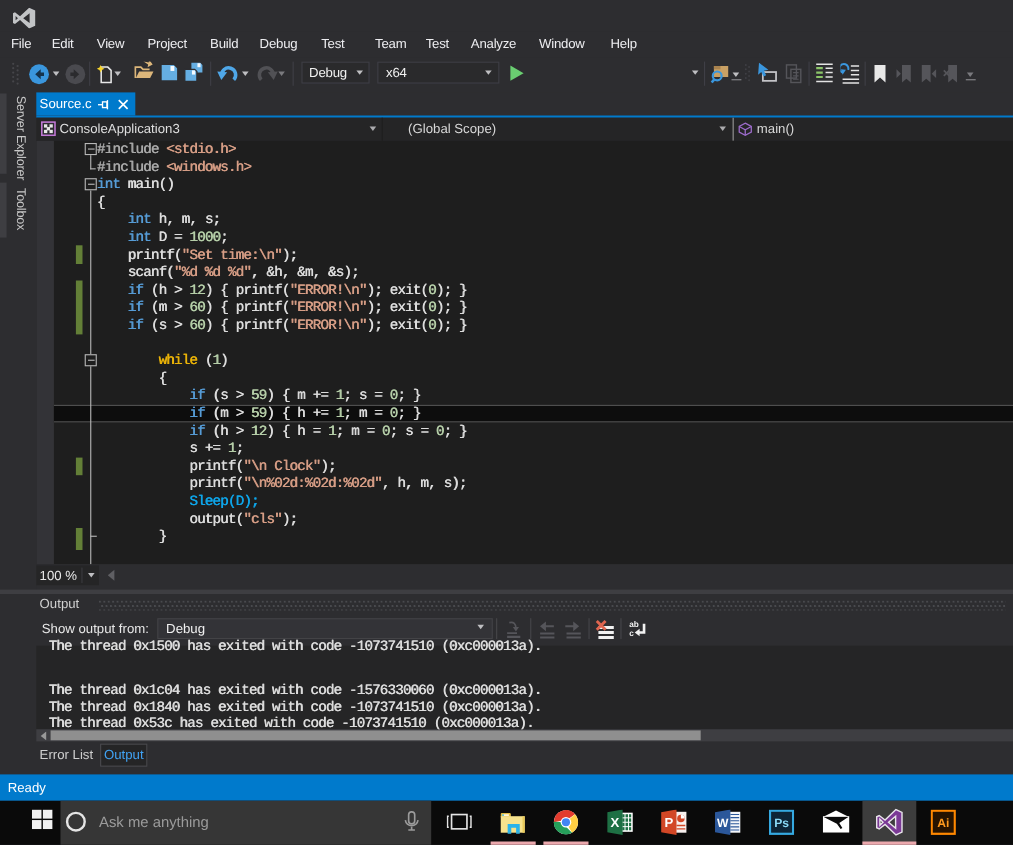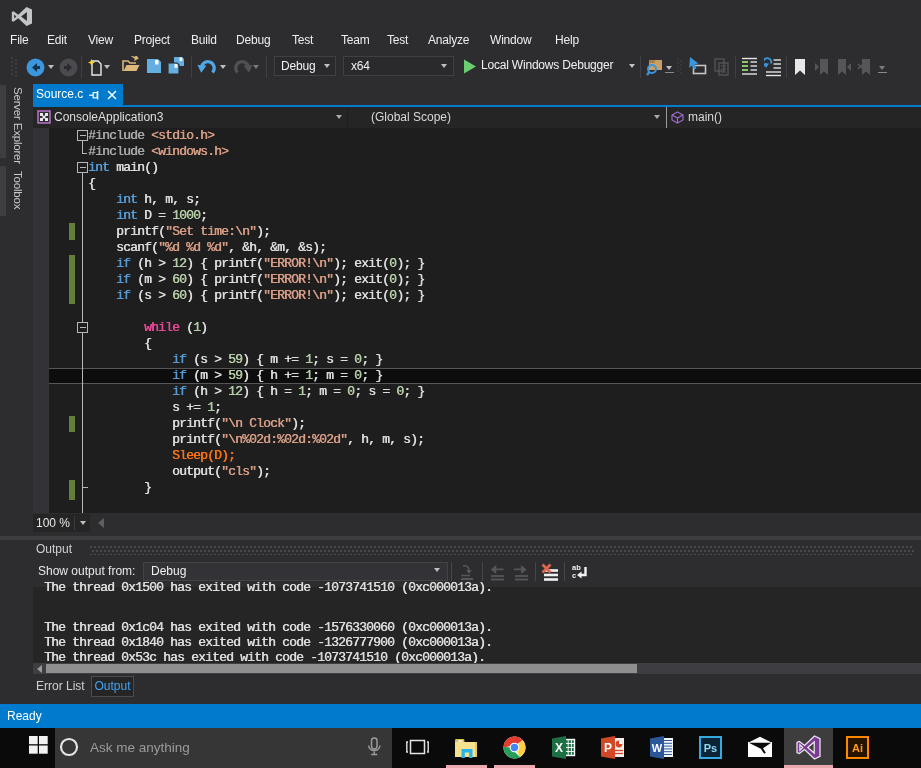--- a/index.html
+++ b/index.html
@@ -110,21 +110,20 @@
 <div class="abs t12" style="left:281px;top:56px;height:20px;line-height:20px">Debug</div>
 <div class="caret" style="left:324px;top:64px"></div>
 
 <div class="abs" style="left:343px;top:56px;width:111px;height:20px;background:#2A2A2C;border:1px solid #3F3F46"></div>
 <div class="abs t12" style="left:351px;top:56px;height:20px;line-height:20px">x64</div>
 <div class="caret" style="left:441px;top:64px"></div>
 
 <svg class="abs" style="left:463px;top:59px" width="14" height="15">
   <path d="M1 0.5 L13 7.5 L1 14.5 Z" fill="#6ACE71"></path>
 </svg>
-<div class="abs t12" style="left:481px;top:54px;height:22px;line-height:22px">Local Windows Debugger</div>
 <div class="caret" style="left:629px;top:64px"></div>
 <div class="sep" style="left:640px"></div>
 
 <svg class="abs" style="left:645px;top:57px" width="20" height="20">
   <rect x="4" y="3" width="13" height="10" fill="#C8A064"></rect>
   <rect x="4" y="3" width="6" height="3" fill="#A8824E"></rect>
   <circle cx="7" cy="12" r="4" fill="none" stroke="#3A96DD" stroke-width="2"></circle>
   <line x1="4.5" y1="15" x2="2" y2="18" stroke="#3A96DD" stroke-width="2.4"></line>
 </svg>
 <div class="caret" style="left:666px;top:66px"></div>
@@ -277,29 +276,29 @@
 <div class="cl" style="top:160px"><span style="color:#569CD6">int</span><span style="color:#DCDCDC"> main()</span></div>
 <div class="cl" style="top:176px"><span style="color:#DCDCDC">{</span></div>
 <div class="cl" style="top:192px"><span style="color:#DCDCDC">    </span><span style="color:#569CD6">int</span><span style="color:#DCDCDC"> h, m, s;</span></div>
 <div class="cl" style="top:208px"><span style="color:#DCDCDC">    </span><span style="color:#569CD6">int</span><span style="color:#DCDCDC"> D = </span><span style="color:#B5CEA8">1000</span><span style="color:#DCDCDC">;</span></div>
 <div class="cl" style="top:224px"><span style="color:#DCDCDC">    printf(</span><span style="color:#D69D85">"Set time:\n"</span><span style="color:#DCDCDC">);</span></div>
 <div class="cl" style="top:240px"><span style="color:#DCDCDC">    scanf(</span><span style="color:#D69D85">"%d %d %d"</span><span style="color:#DCDCDC">, &amp;h, &amp;m, &amp;s);</span></div>
 <div class="cl" style="top:256px"><span style="color:#DCDCDC">    </span><span style="color:#569CD6">if</span><span style="color:#DCDCDC"> (h &gt; </span><span style="color:#B5CEA8">12</span><span style="color:#DCDCDC">) { printf(</span><span style="color:#D69D85">"ERROR!\n"</span><span style="color:#DCDCDC">); exit(</span><span style="color:#B5CEA8">0</span><span style="color:#DCDCDC">); }</span></div>
 <div class="cl" style="top:272px"><span style="color:#DCDCDC">    </span><span style="color:#569CD6">if</span><span style="color:#DCDCDC"> (m &gt; </span><span style="color:#B5CEA8">60</span><span style="color:#DCDCDC">) { printf(</span><span style="color:#D69D85">"ERROR!\n"</span><span style="color:#DCDCDC">); exit(</span><span style="color:#B5CEA8">0</span><span style="color:#DCDCDC">); }</span></div>
 <div class="cl" style="top:288px"><span style="color:#DCDCDC">    </span><span style="color:#569CD6">if</span><span style="color:#DCDCDC"> (s &gt; </span><span style="color:#B5CEA8">60</span><span style="color:#DCDCDC">) { printf(</span><span style="color:#D69D85">"ERROR!\n"</span><span style="color:#DCDCDC">); exit(</span><span style="color:#B5CEA8">0</span><span style="color:#DCDCDC">); }</span></div>
 <div class="cl" style="top:304px"></div>
-<div class="cl" style="top:320px"><span style="color:#DCDCDC">        </span><span style="color:#ec4899">while</span><span style="color:#DCDCDC"> (</span><span style="color:#B5CEA8">1</span><span style="color:#DCDCDC">)</span></div>
+<div class="cl" style="top:320px"><span style="color:#DCDCDC">        </span><span style="color:#eab308">while</span><span style="color:#DCDCDC"> (</span><span style="color:#B5CEA8">1</span><span style="color:#DCDCDC">)</span></div>
 <div class="cl" style="top:336px"><span style="color:#DCDCDC">        {</span></div>
 <div class="cl" style="top:352px"><span style="color:#DCDCDC">            </span><span style="color:#569CD6">if</span><span style="color:#DCDCDC"> (s &gt; </span><span style="color:#B5CEA8">59</span><span style="color:#DCDCDC">) { m += </span><span style="color:#B5CEA8">1</span><span style="color:#DCDCDC">; s = </span><span style="color:#B5CEA8">0</span><span style="color:#DCDCDC">; }</span></div>
 <div class="cl" style="top:368px"><span style="color:#DCDCDC">            </span><span style="color:#569CD6">if</span><span style="color:#DCDCDC"> (m &gt; </span><span style="color:#B5CEA8">59</span><span style="color:#DCDCDC">) { h += </span><span style="color:#B5CEA8">1</span><span style="color:#DCDCDC">; m = </span><span style="color:#B5CEA8">0</span><span style="color:#DCDCDC">; }</span></div>
 <div class="cl" style="top:384px"><span style="color:#DCDCDC">            </span><span style="color:#569CD6">if</span><span style="color:#DCDCDC"> (h &gt; </span><span style="color:#B5CEA8">12</span><span style="color:#DCDCDC">) { h = </span><span style="color:#B5CEA8">1</span><span style="color:#DCDCDC">; m = </span><span style="color:#B5CEA8">0</span><span style="color:#DCDCDC">; s = </span><span style="color:#B5CEA8">0</span><span style="color:#DCDCDC">; }</span></div>
 <div class="cl" style="top:400px"><span style="color:#DCDCDC">            s += </span><span style="color:#B5CEA8">1</span><span style="color:#DCDCDC">;</span></div>
 <div class="cl" style="top:416px"><span style="color:#DCDCDC">            printf(</span><span style="color:#D69D85">"\n Clock"</span><span style="color:#DCDCDC">);</span></div>
 <div class="cl" style="top:432px"><span style="color:#DCDCDC">            printf(</span><span style="color:#D69D85">"\n%02d:%02d:%02d"</span><span style="color:#DCDCDC">, h, m, s);</span></div>
-<div class="cl" style="top:448px"><span style="color:#f97316">            Sleep(D);</span></div>
+<div class="cl" style="top:448px"><span style="color:#0ea5e9">            Sleep(D);</span></div>
 <div class="cl" style="top:464px"><span style="color:#DCDCDC">            output(</span><span style="color:#D69D85">"cls"</span><span style="color:#DCDCDC">);</span></div>
 <div class="cl" style="top:480px"><span style="color:#DCDCDC">        }</span></div>
 
 <div class="abs" style="left:33px;top:513px;width:888px;height:27px;background:#2D2D30"></div>
 <div class="abs" style="left:33px;top:514px;width:57px;height:18px;background:#252526"></div>
 <div class="abs" style="left:36px;top:514px;height:18px;line-height:18px;font-size:12px;color:#E8E8E8">100 %</div>
 <div class="abs" style="left:74px;top:516px;width:1px;height:14px;background:#3A3A3E"></div>
 <div class="caret" style="left:80px;top:521px"></div>
 <svg class="abs" style="left:96px;top:517px" width="10" height="12">
   <path d="M8 1 L2 6 L8 11 Z" fill="#5F5F63"></path>
@@ -347,21 +346,21 @@
 <svg class="abs" style="left:571px;top:563px" width="18" height="18">
   <text x="1" y="7" font-family="Liberation Sans" font-size="7.5" font-weight="bold" fill="#F1F1F1">ab</text>
   <text x="1" y="15" font-family="Liberation Sans" font-size="7.5" font-weight="bold" fill="#F1F1F1">c</text>
   <path d="M14.5 4 L14.5 12 L9 12" fill="none" stroke="#F1F1F1" stroke-width="2.4"></path>
   <path d="M10.5 8.5 L10.5 15.5 L6 12 Z" fill="#F1F1F1"></path>
 </svg>
 
 <div class="abs" style="left:33px;top:587px;width:888px;height:76px;background:#252526"></div>
 <div class="ol" style="top:580px"> The thread 0x1500 has exited with code -1073741510 (0xc000013a).</div>
 <div class="ol" style="top:620px"> The thread 0x1c04 has exited with code -1576330060 (0xc000013a).</div>
-<div class="ol" style="top:635px"> The thread 0x1840 has exited with code -1326777900 (0xc000013a).</div>
+<div class="ol" style="top:635px"> The thread 0x1840 has exited with code -1073741510 (0xc000013a).</div>
 <div class="ol" style="top:650px"> The thread 0x53c has exited with code -1073741510 (0xc000013a).</div>
 
 <div class="abs" style="left:33px;top:663px;width:888px;height:11px;background:#3E3E42"></div>
 <svg class="abs" style="left:36px;top:665px" width="8" height="8">
   <path d="M6 0 L1 4 L6 8 Z" fill="#999999"></path>
 </svg>
 <div class="abs" style="left:46px;top:664px;width:591px;height:9px;background:#8F8F8F"></div>
 
 <div class="abs" style="left:36px;top:676px;height:21px;line-height:21px;font-size:12px;color:#CFCFCF">Error List</div>
 <div class="abs" style="left:91px;top:676px;width:43px;height:21px;background:#252526;border:1px solid #4A4A4F"></div>

